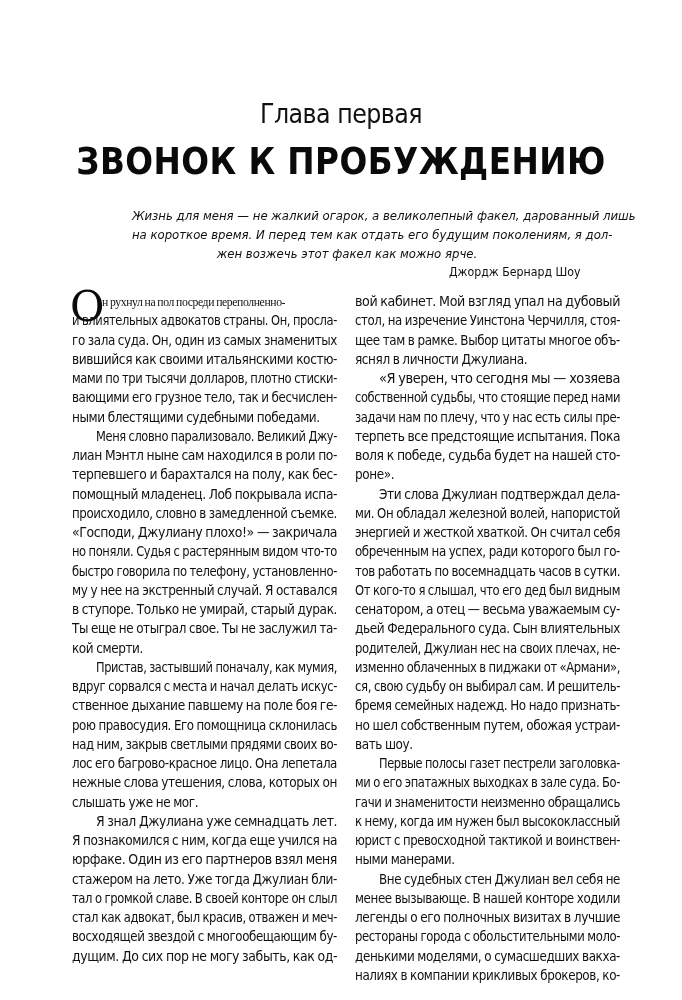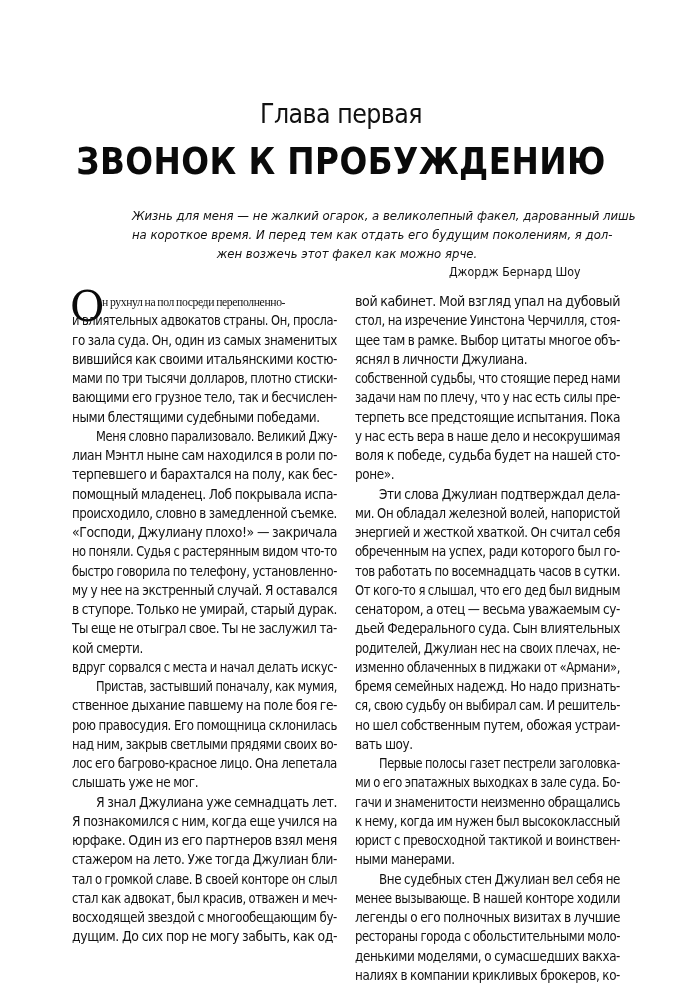--- a/index.html
+++ b/index.html
@@ -140,60 +140,61 @@
       <span class="line"><span style="display: inline-block; white-space: nowrap; transform: scaleX(0.9242); transform-origin: left center;">терпевшего и барахтался на полу, как бес-</span></span>
       <span class="line"><span style="display: inline-block; white-space: nowrap; transform: scaleX(0.9141); transform-origin: left center;">помощный младенец. Лоб покрывала испа-</span></span>
       <span class="line"><span style="display: inline-block; white-space: nowrap; transform: scaleX(0.8836); transform-origin: left center;">происходило, словно в замедленной съемке.</span></span>
       <span class="line"><span style="display: inline-block; white-space: nowrap; transform: scaleX(0.9341); transform-origin: left center;">«Господи, Джулиану плохо!» — закричала</span></span>
       <span class="line"><span style="display: inline-block; white-space: nowrap; transform: scaleX(0.8576); transform-origin: left center;">но поняли. Судья с растерянным видом что-то</span></span>
       <span class="line"><span style="display: inline-block; white-space: nowrap; transform: scaleX(0.8662); transform-origin: left center;">быстро говорила по телефону, установленно-</span></span>
       <span class="line"><span style="display: inline-block; white-space: nowrap; transform: scaleX(0.9028); transform-origin: left center;">му у нее на экстренный случай. Я оставался</span></span>
       <span class="line"><span style="display: inline-block; white-space: nowrap; transform: scaleX(0.9062); transform-origin: left center;">в ступоре. Только не умирай, старый дурак.</span></span>
       <span class="line"><span style="display: inline-block; white-space: nowrap; transform: scaleX(0.8956); transform-origin: left center;">Ты еще не отыграл свое. Ты не заслужил та-</span></span>
       <span class="line last"><span style="display: inline-block; white-space: nowrap; transform: scaleX(0.9); transform-origin: left center;">кой смерти.</span></span>
+      <span class="line indent"><span style="display: inline-block; white-space: nowrap; transform: scaleX(0.8511); transform-origin: left center;">Пристав, застывший поначалу, как мумия,</span></span>
       <span class="line"><span style="display: inline-block; white-space: nowrap; transform: scaleX(0.8692); transform-origin: left center;">вдруг сорвался с места и начал делать искус-</span></span>
-      <span class="line indent"><span style="display: inline-block; white-space: nowrap; transform: scaleX(0.8511); transform-origin: left center;">Пристав, застывший поначалу, как мумия,</span></span>
       <span class="line"><span style="display: inline-block; white-space: nowrap; transform: scaleX(0.9134); transform-origin: left center;">ственное дыхание павшему на поле боя ге-</span></span>
       <span class="line"><span style="display: inline-block; white-space: nowrap; transform: scaleX(0.883); transform-origin: left center;">рою правосудия. Его помощница склонилась</span></span>
       <span class="line"><span style="display: inline-block; white-space: nowrap; transform: scaleX(0.8726); transform-origin: left center;">над ним, закрыв светлыми прядями своих во-</span></span>
       <span class="line"><span style="display: inline-block; white-space: nowrap; transform: scaleX(0.8868); transform-origin: left center;">лос его багрово-красное лицо. Она лепетала</span></span>
+      <span class="line"><span style="display: inline-block; white-space: nowrap; transform: scaleX(0.9059); transform-origin: left center;">нежные слова утешения, слова, которых он</span></span>
       <span class="line last"><span style="display: inline-block; white-space: nowrap; transform: scaleX(0.9); transform-origin: left center;">слышать уже не мог.</span></span>
       <span class="line indent"><span style="display: inline-block; white-space: nowrap; transform: scaleX(0.9274); transform-origin: left center;">Я знал Джулиана уже семнадцать лет.</span></span>
       <span class="line"><span style="display: inline-block; white-space: nowrap; transform: scaleX(0.9083); transform-origin: left center;">Я познакомился с ним, когда еще учился на</span></span>
       <span class="line"><span style="display: inline-block; white-space: nowrap; transform: scaleX(0.9358); transform-origin: left center;">юрфаке. Один из его партнеров взял меня</span></span>
       <span class="line"><span style="display: inline-block; white-space: nowrap; transform: scaleX(0.9044); transform-origin: left center;">стажером на лето. Уже тогда Джулиан бли-</span></span>
       <span class="line"><span style="display: inline-block; white-space: nowrap; transform: scaleX(0.8669); transform-origin: left center;">тал о громкой славе. В своей конторе он слыл</span></span>
       <span class="line"><span style="display: inline-block; white-space: nowrap; transform: scaleX(0.8659); transform-origin: left center;">стал как адвокат, был красив, отважен и меч-</span></span>
       <span class="line"><span style="display: inline-block; white-space: nowrap; transform: scaleX(0.8854); transform-origin: left center;">восходящей звездой с многообещающим бу-</span></span>
       <span class="line"><span style="display: inline-block; white-space: nowrap; transform: scaleX(0.9345); transform-origin: left center;">дущим. До сих пор не могу забыть, как од-</span></span>
     </div>
 
   <div class="column col-right" id="col-right">
       <span class="line"><span style="display: inline-block; white-space: nowrap; transform: scaleX(0.9476); transform-origin: left center;">вой кабинет. Мой взгляд упал на дубовый</span></span>
       <span class="line"><span style="display: inline-block; white-space: nowrap; transform: scaleX(0.8801); transform-origin: left center;">стол, на изречение Уинстона Черчилля, стоя-</span></span>
       <span class="line"><span style="display: inline-block; white-space: nowrap; transform: scaleX(0.8938); transform-origin: left center;">щее там в рамке. Выбор цитаты многое объ-</span></span>
       <span class="line last"><span style="display: inline-block; white-space: nowrap; transform: scaleX(0.9); transform-origin: left center;">яснял в личности Джулиана.</span></span>
+      <span class="line indent"><span style="display: inline-block; white-space: nowrap; transform: scaleX(0.9695); transform-origin: left center;">«Я уверен, что сегодня мы — хозяева</span></span>
       <span class="line"><span style="display: inline-block; white-space: nowrap; transform: scaleX(0.8589); transform-origin: left center;">собственной судьбы, что стоящие перед нами</span></span>
       <span class="line"><span style="display: inline-block; white-space: nowrap; transform: scaleX(0.8672); transform-origin: left center;">задачи нам по плечу, что у нас есть силы пре-</span></span>
       <span class="line"><span style="display: inline-block; white-space: nowrap; transform: scaleX(0.9149); transform-origin: left center;">терпеть все предстоящие испытания. Пока</span></span>
-      <span class="line"><span style="display: inline-block; white-space: nowrap; transform: scaleX(0.8827); transform-origin: left center;">у нас есть вера в наше дело и несокрушимая</span></span>
       <span class="line"><span style="display: inline-block; white-space: nowrap; transform: scaleX(0.9281); transform-origin: left center;">воля к победе, судьба будет на нашей сто-</span></span>
       <span class="line last"><span style="display: inline-block; white-space: nowrap; transform: scaleX(0.9); transform-origin: left center;">роне».</span></span>
       <span class="line indent"><span style="display: inline-block; white-space: nowrap; transform: scaleX(0.9066); transform-origin: left center;">Эти слова Джулиан подтверждал дела-</span></span>
       <span class="line"><span style="display: inline-block; white-space: nowrap; transform: scaleX(0.8809); transform-origin: left center;">ми. Он обладал железной волей, напористой</span></span>
       <span class="line"><span style="display: inline-block; white-space: nowrap; transform: scaleX(0.8859); transform-origin: left center;">энергией и жесткой хваткой. Он считал себя</span></span>
       <span class="line"><span style="display: inline-block; white-space: nowrap; transform: scaleX(0.8866); transform-origin: left center;">обреченным на успех, ради которого был го-</span></span>
       <span class="line"><span style="display: inline-block; white-space: nowrap; transform: scaleX(0.879); transform-origin: left center;">тов работать по восемнадцать часов в сутки.</span></span>
       <span class="line"><span style="display: inline-block; white-space: nowrap; transform: scaleX(0.866); transform-origin: left center;">От кого-то я слышал, что его дед был видным</span></span>
       <span class="line"><span style="display: inline-block; white-space: nowrap; transform: scaleX(0.9069); transform-origin: left center;">сенатором, а отец — весьма уважаемым су-</span></span>
       <span class="line"><span style="display: inline-block; white-space: nowrap; transform: scaleX(0.9051); transform-origin: left center;">дьей Федерального суда. Сын влиятельных</span></span>
       <span class="line"><span style="display: inline-block; white-space: nowrap; transform: scaleX(0.8678); transform-origin: left center;">родителей, Джулиан нес на своих плечах, не-</span></span>
       <span class="line"><span style="display: inline-block; white-space: nowrap; transform: scaleX(0.8623); transform-origin: left center;">изменно облаченных в пиджаки от «Армани»,</span></span>
+      <span class="line"><span style="display: inline-block; white-space: nowrap; transform: scaleX(0.8759); transform-origin: left center;">ся, свою судьбу он выбирал сам. И решитель-</span></span>
       <span class="line"><span style="display: inline-block; white-space: nowrap; transform: scaleX(0.8919); transform-origin: left center;">бремя семейных надежд. Но надо признать-</span></span>
-      <span class="line"><span style="display: inline-block; white-space: nowrap; transform: scaleX(0.8759); transform-origin: left center;">ся, свою судьбу он выбирал сам. И решитель-</span></span>
       <span class="line"><span style="display: inline-block; white-space: nowrap; transform: scaleX(0.903); transform-origin: left center;">но шел собственным путем, обожая устраи-</span></span>
       <span class="line last"><span style="display: inline-block; white-space: nowrap; transform: scaleX(0.9); transform-origin: left center;">вать шоу.</span></span>
       <span class="line indent"><span style="display: inline-block; white-space: nowrap; transform: scaleX(0.8501); transform-origin: left center;">Первые полосы газет пестрели заголовка-</span></span>
       <span class="line"><span style="display: inline-block; white-space: nowrap; transform: scaleX(0.8614); transform-origin: left center;">ми о его эпатажных выходках в зале суда. Бо-</span></span>
       <span class="line"><span style="display: inline-block; white-space: nowrap; transform: scaleX(0.8814); transform-origin: left center;">гачи и знаменитости неизменно обращались</span></span>
       <span class="line"><span style="display: inline-block; white-space: nowrap; transform: scaleX(0.8773); transform-origin: left center;">к нему, когда им нужен был высококлассный</span></span>
       <span class="line"><span style="display: inline-block; white-space: nowrap; transform: scaleX(0.873); transform-origin: left center;">юрист с превосходной тактикой и воинствен-</span></span>
       <span class="line last"><span style="display: inline-block; white-space: nowrap; transform: scaleX(0.9); transform-origin: left center;">ными манерами.</span></span>
       <span class="line indent"><span style="display: inline-block; white-space: nowrap; transform: scaleX(0.89); transform-origin: left center;">Вне судебных стен Джулиан вел себя не</span></span>
       <span class="line"><span style="display: inline-block; white-space: nowrap; transform: scaleX(0.8896); transform-origin: left center;">менее вызывающе. В нашей конторе ходили</span></span>

